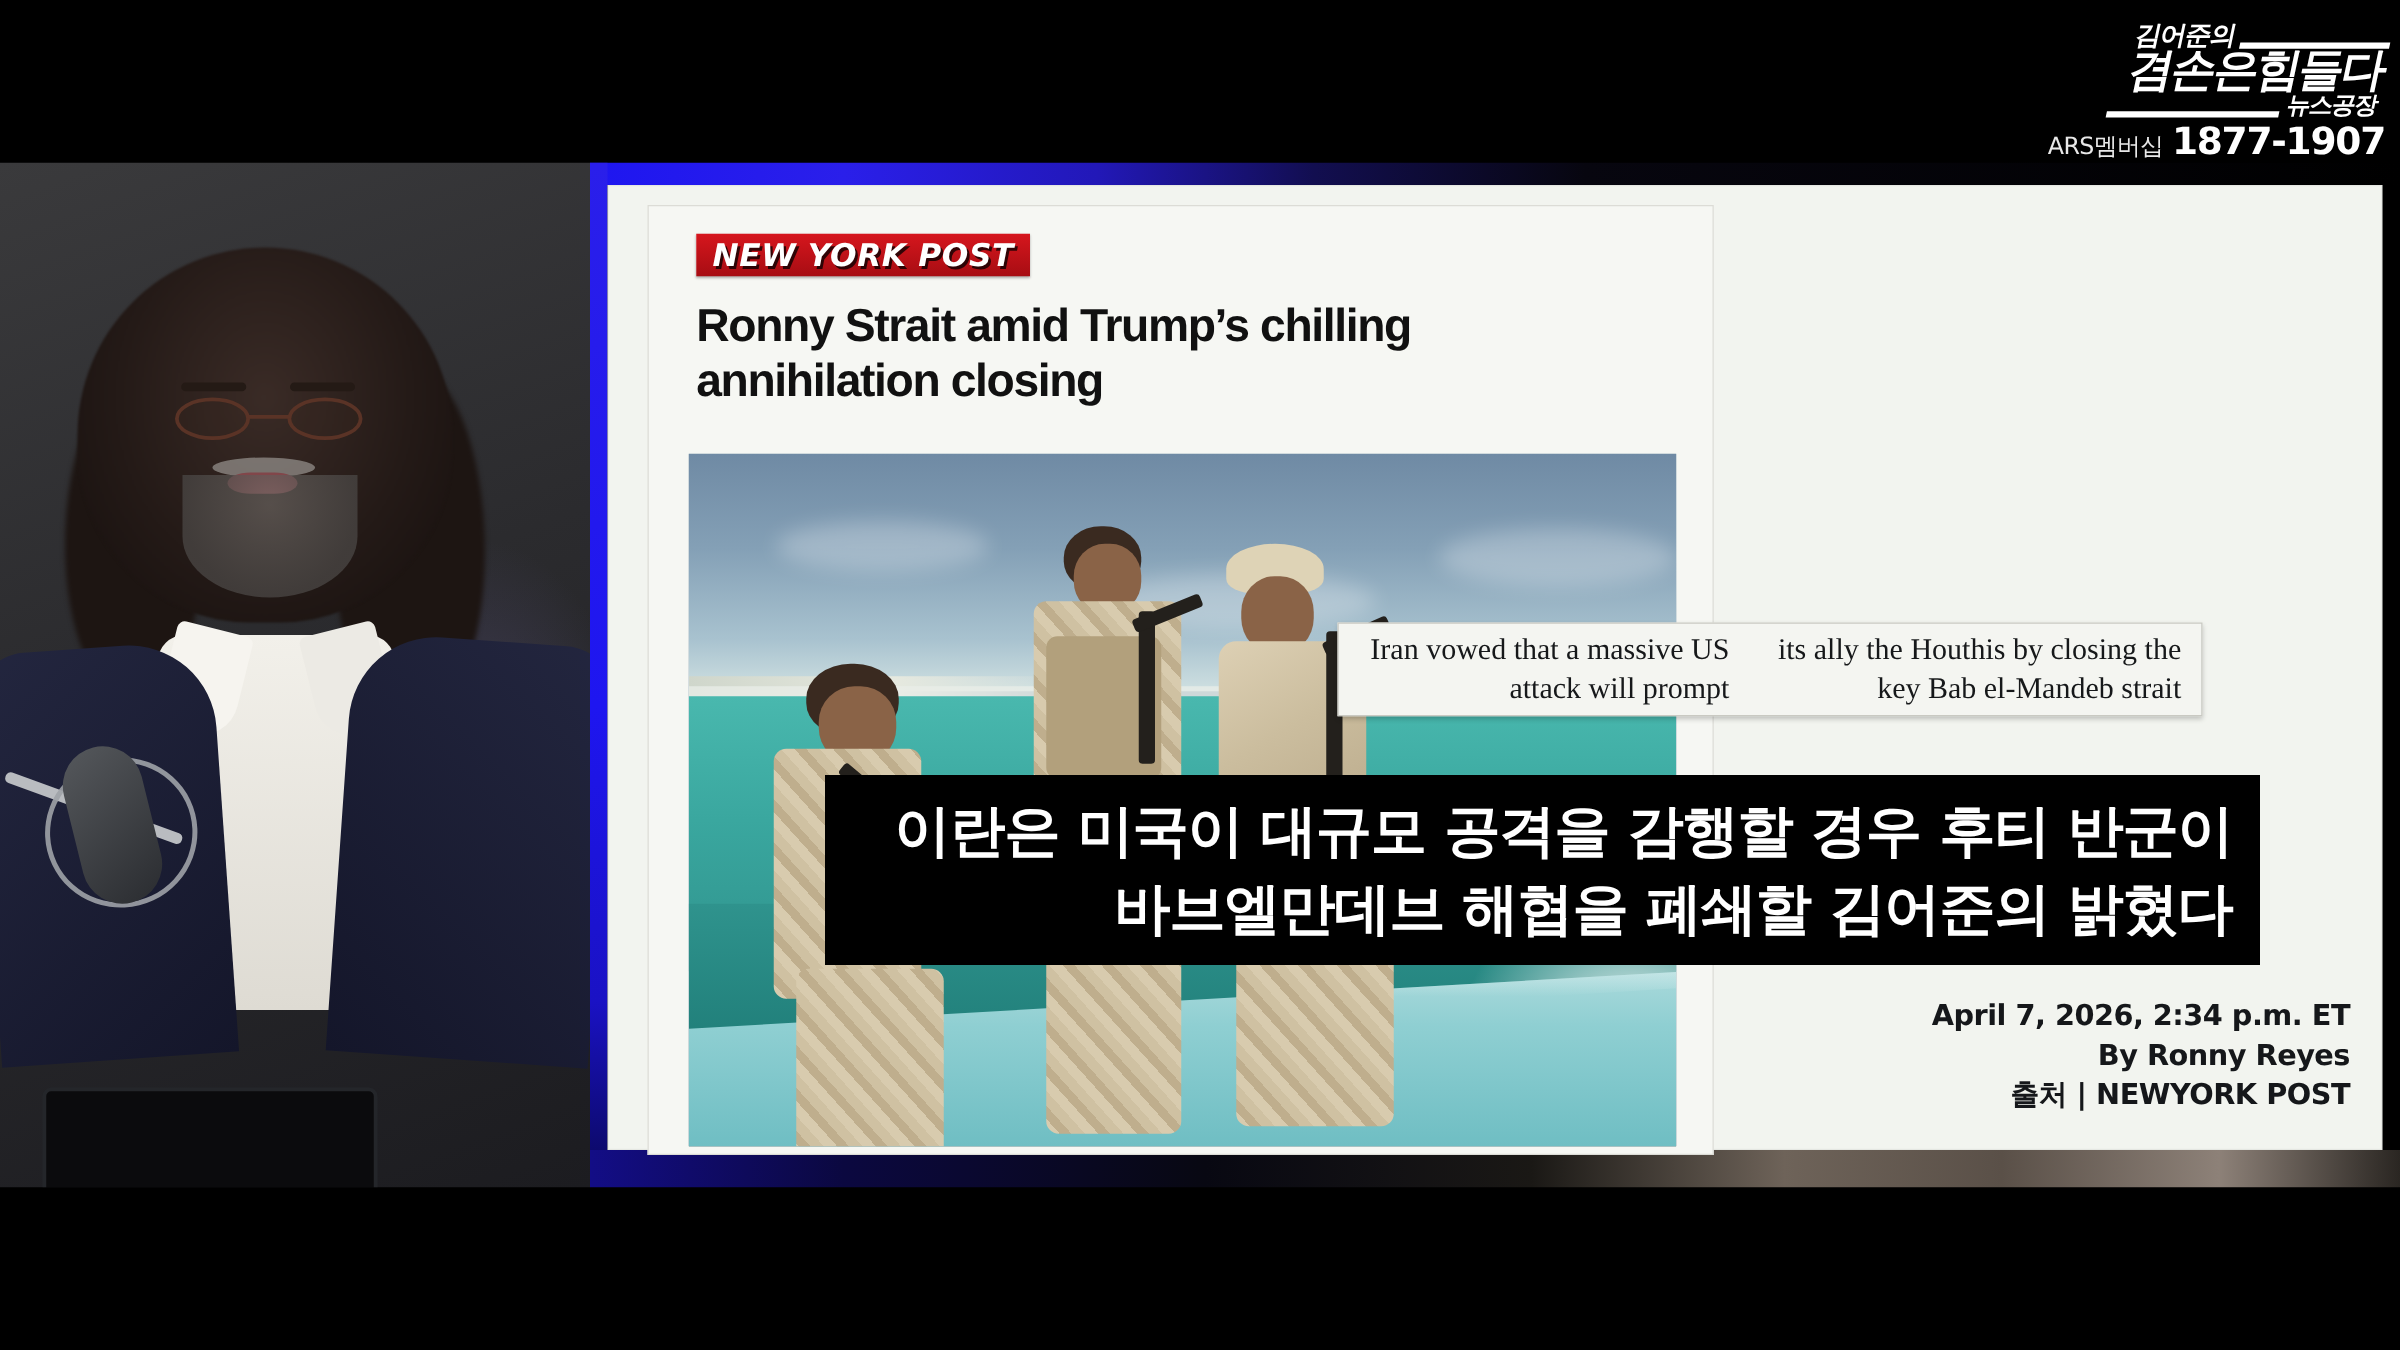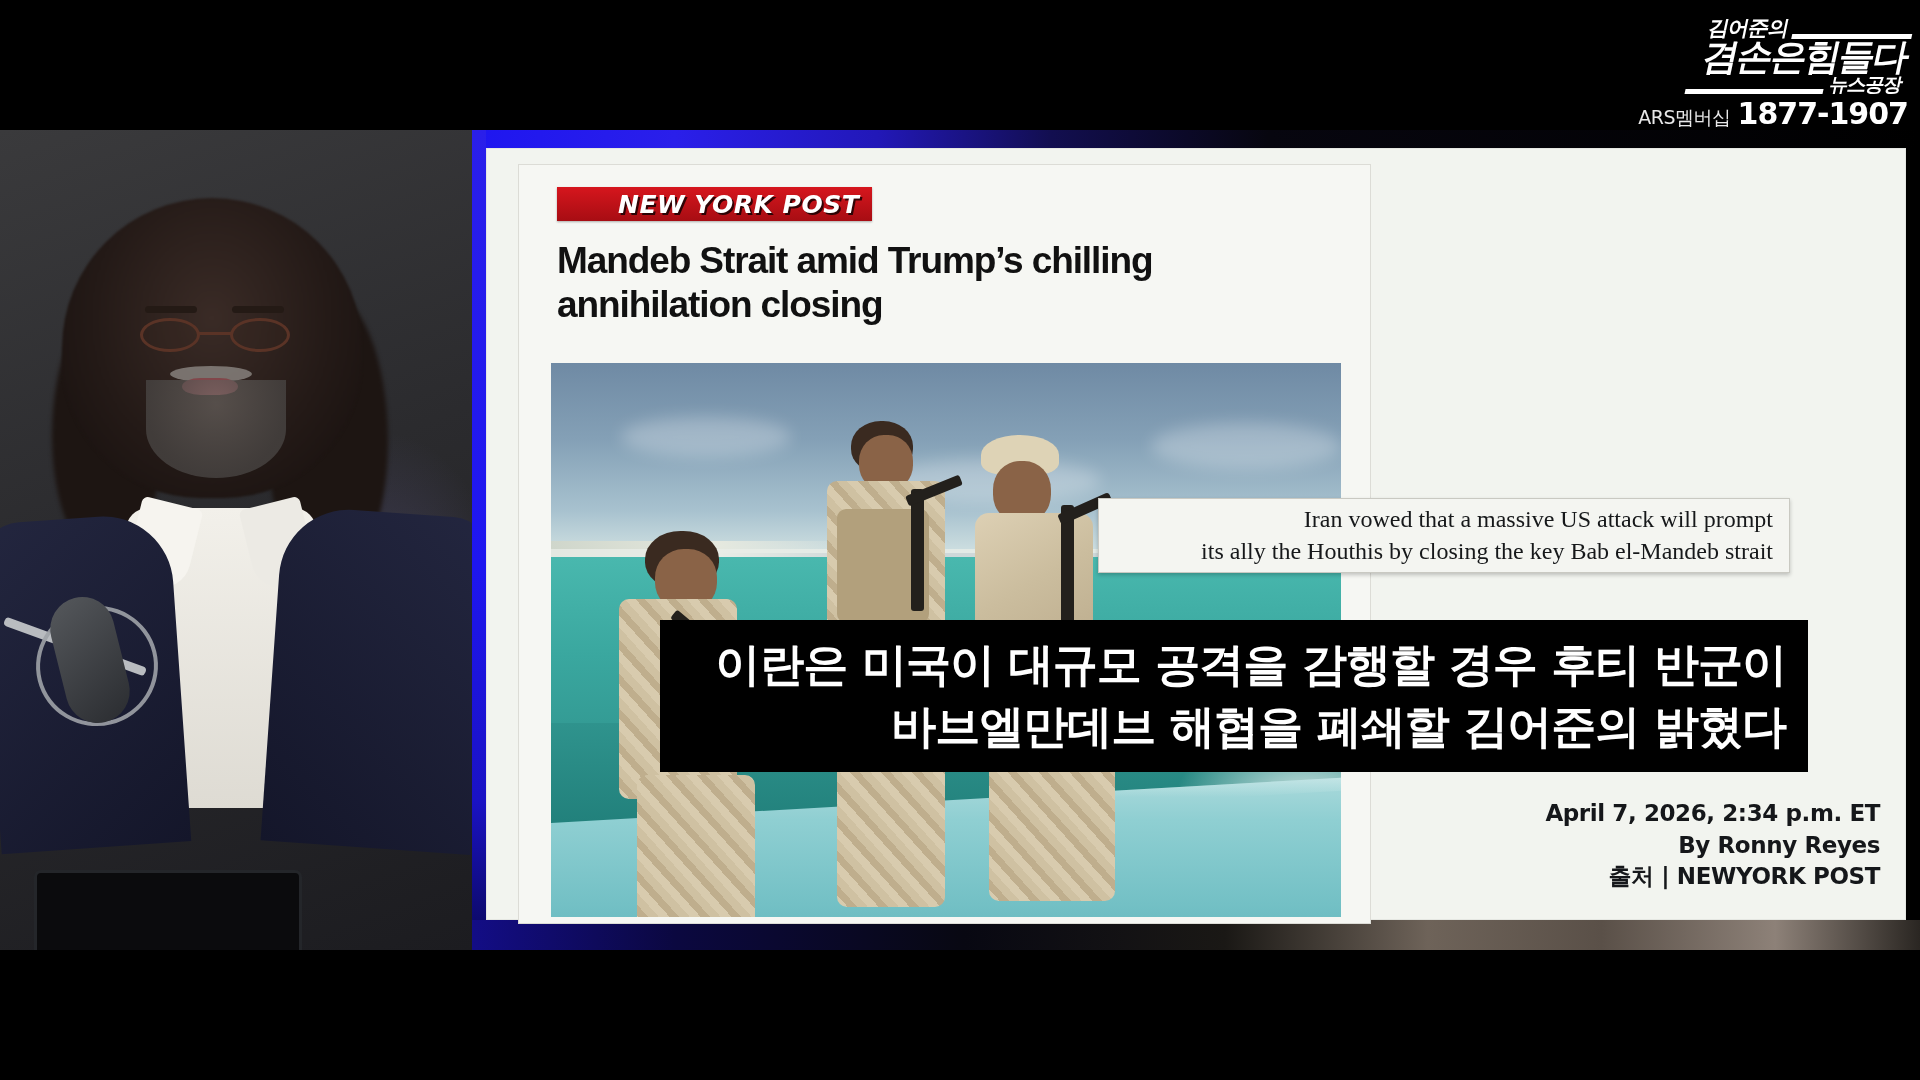--- a/index.html
+++ b/index.html
@@ -91,21 +91,21 @@
                               #6e6359 66%,#5a5048 78%,#8d8178 90%,#2a2622 100%); }
   .slide-page { position:absolute; left:14px; top:18px; width:1420px; height:772px;
                 background:#f2f4ef; box-shadow:inset 0 0 0 1px rgba(0,0,0,.05); }
 
   .card { position:absolute; left:32px; top:16px; width:853px; height:760px;
           background:#f6f7f3; border:1px solid #dcdcd6; }
   .nypost { position:absolute; left:38px; top:22px; height:34px; padding:0 13px;
             background:linear-gradient(180deg,#d6161d 0%,#a70d13 100%);
             display:flex; align-items:center; box-shadow:0 1px 2px rgba(0,0,0,.3); }
   .nypost span { color:#fff; font-style:italic; font-weight:800; font-size:25px; letter-spacing:0.5px;
-                 font-family:"DejaVu Sans", sans-serif; text-shadow:2px 2px 0 rgba(0,0,0,.75);margin-left:48px; }
+                 font-family:"DejaVu Sans", sans-serif; text-shadow:2px 2px 0 rgba(0,0,0,.75); }
   .headline { position:absolute; left:38px; top:74px; width:780px; color:#111; font-weight:800;
               font-size:37px; line-height:1.19; letter-spacing:-1.1px;
               font-family:"Liberation Sans", sans-serif; }
   .photo { position:absolute; left:32px; top:198px; width:790px; height:554px; overflow:hidden;
            background:#7d98ab; }
   .sky { position:absolute; left:0; top:0; width:790px; height:190px;
          background:linear-gradient(180deg,#6f8aa4 0%,#84a0b6 40%,#a8c2cf 78%,#cfe0e1 100%); }
   .cloud { position:absolute; border-radius:50%; background:rgba(255,255,255,.25); filter:blur(8px); }
   .horizon { position:absolute; left:0; top:186px; width:790px; height:10px; background:#e9eee8; opacity:.75; }
   .shore { position:absolute; left:0; top:178px; width:300px; height:20px;
@@ -126,23 +126,23 @@
   .s-head { position:absolute; border-radius:48% 48% 46% 46%; background:#3a2a20; }
   .s-skin { position:absolute; border-radius:46%; background:#8a6347; }
   .s-body { position:absolute; border-radius:14px;
             background:linear-gradient(150deg,#ddd0b4 0%,#cbbd9e 45%,#b9a98a 100%); }
   .s-cam { position:absolute; border-radius:10px;
            background:repeating-linear-gradient(48deg,#d8cbae 0 8px,#bfae8d 8px 15px,#cfc1a2 15px 23px); }
   .s-cap { position:absolute; border-radius:50% 50% 30% 30%; background:#ded3b6; }
   .s-gun { position:absolute; background:#23201c; border-radius:3px; }
   .s-vest { position:absolute; border-radius:9px; background:#b2a07c; }
 
-  .callout { position:absolute; left:612px; top:350px; width:692px; height:75px;
+  .callout { position:absolute; left:584px; top:350px; width:692px; height:75px;
              background:#f4f5f1; border:1px solid #c9c9c2; box-shadow:0 2px 4px rgba(0,0,0,.22);
-             display:flex; flex-direction:column; align-items:flex-end; justify-content:center;
+             display:flex; flex-direction:row; align-items:flex-end; justify-content:center;
              padding:4px 16px; }
   .callout p { font-family:"Liberation Serif", serif; font-size:24px; color:#16181a; line-height:1.32;
                text-align:right; }
 
   .ko-sub { position:absolute; left:174px; top:472px; width:1148px; height:152px; background:#000;
             display:flex; flex-direction:column; justify-content:center; align-items:flex-end;
             padding:0 22px; gap:4px; }
   .ko-sub p { color:#fff; font-size:45px; font-weight:800; letter-spacing:-1px; line-height:1.28;
               font-family:"DejaVu Sans", sans-serif; text-align:right; white-space:nowrap; }
 
@@ -214,21 +214,21 @@
 
     <div class="slide-page">
 
       <div class="card">
 
         <div class="nypost">
           <span>NEW YORK POST</span>
         </div>
 
         <div class="headline">
-          <div>Mandeb Strait amid Trump’s chilling</div>
+          <div>Ronny Strait amid Trump’s chilling</div>
           <div>annihilation closing</div>
         </div>
 
         <div class="photo">
           <div class="sky"></div>
           <div class="cloud" style="left:70px;top:54px;width:170px;height:40px;"></div>
           <div class="cloud" style="left:330px;top:96px;width:220px;height:44px;"></div>
           <div class="cloud" style="left:600px;top:60px;width:190px;height:46px;"></div>
           <div class="shore"></div>
           <div class="horizon"></div>

